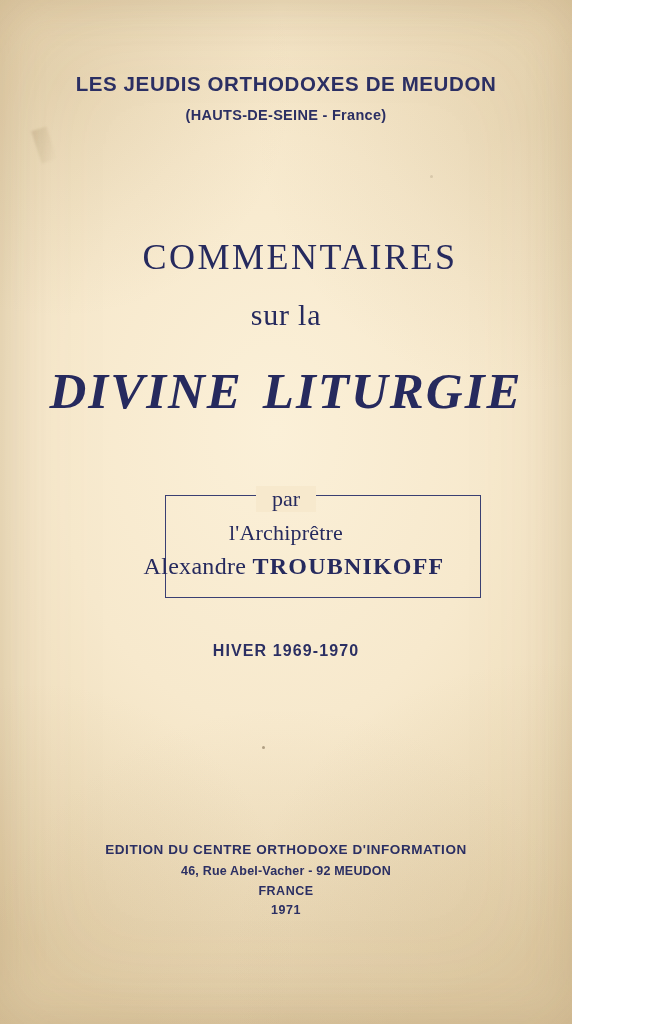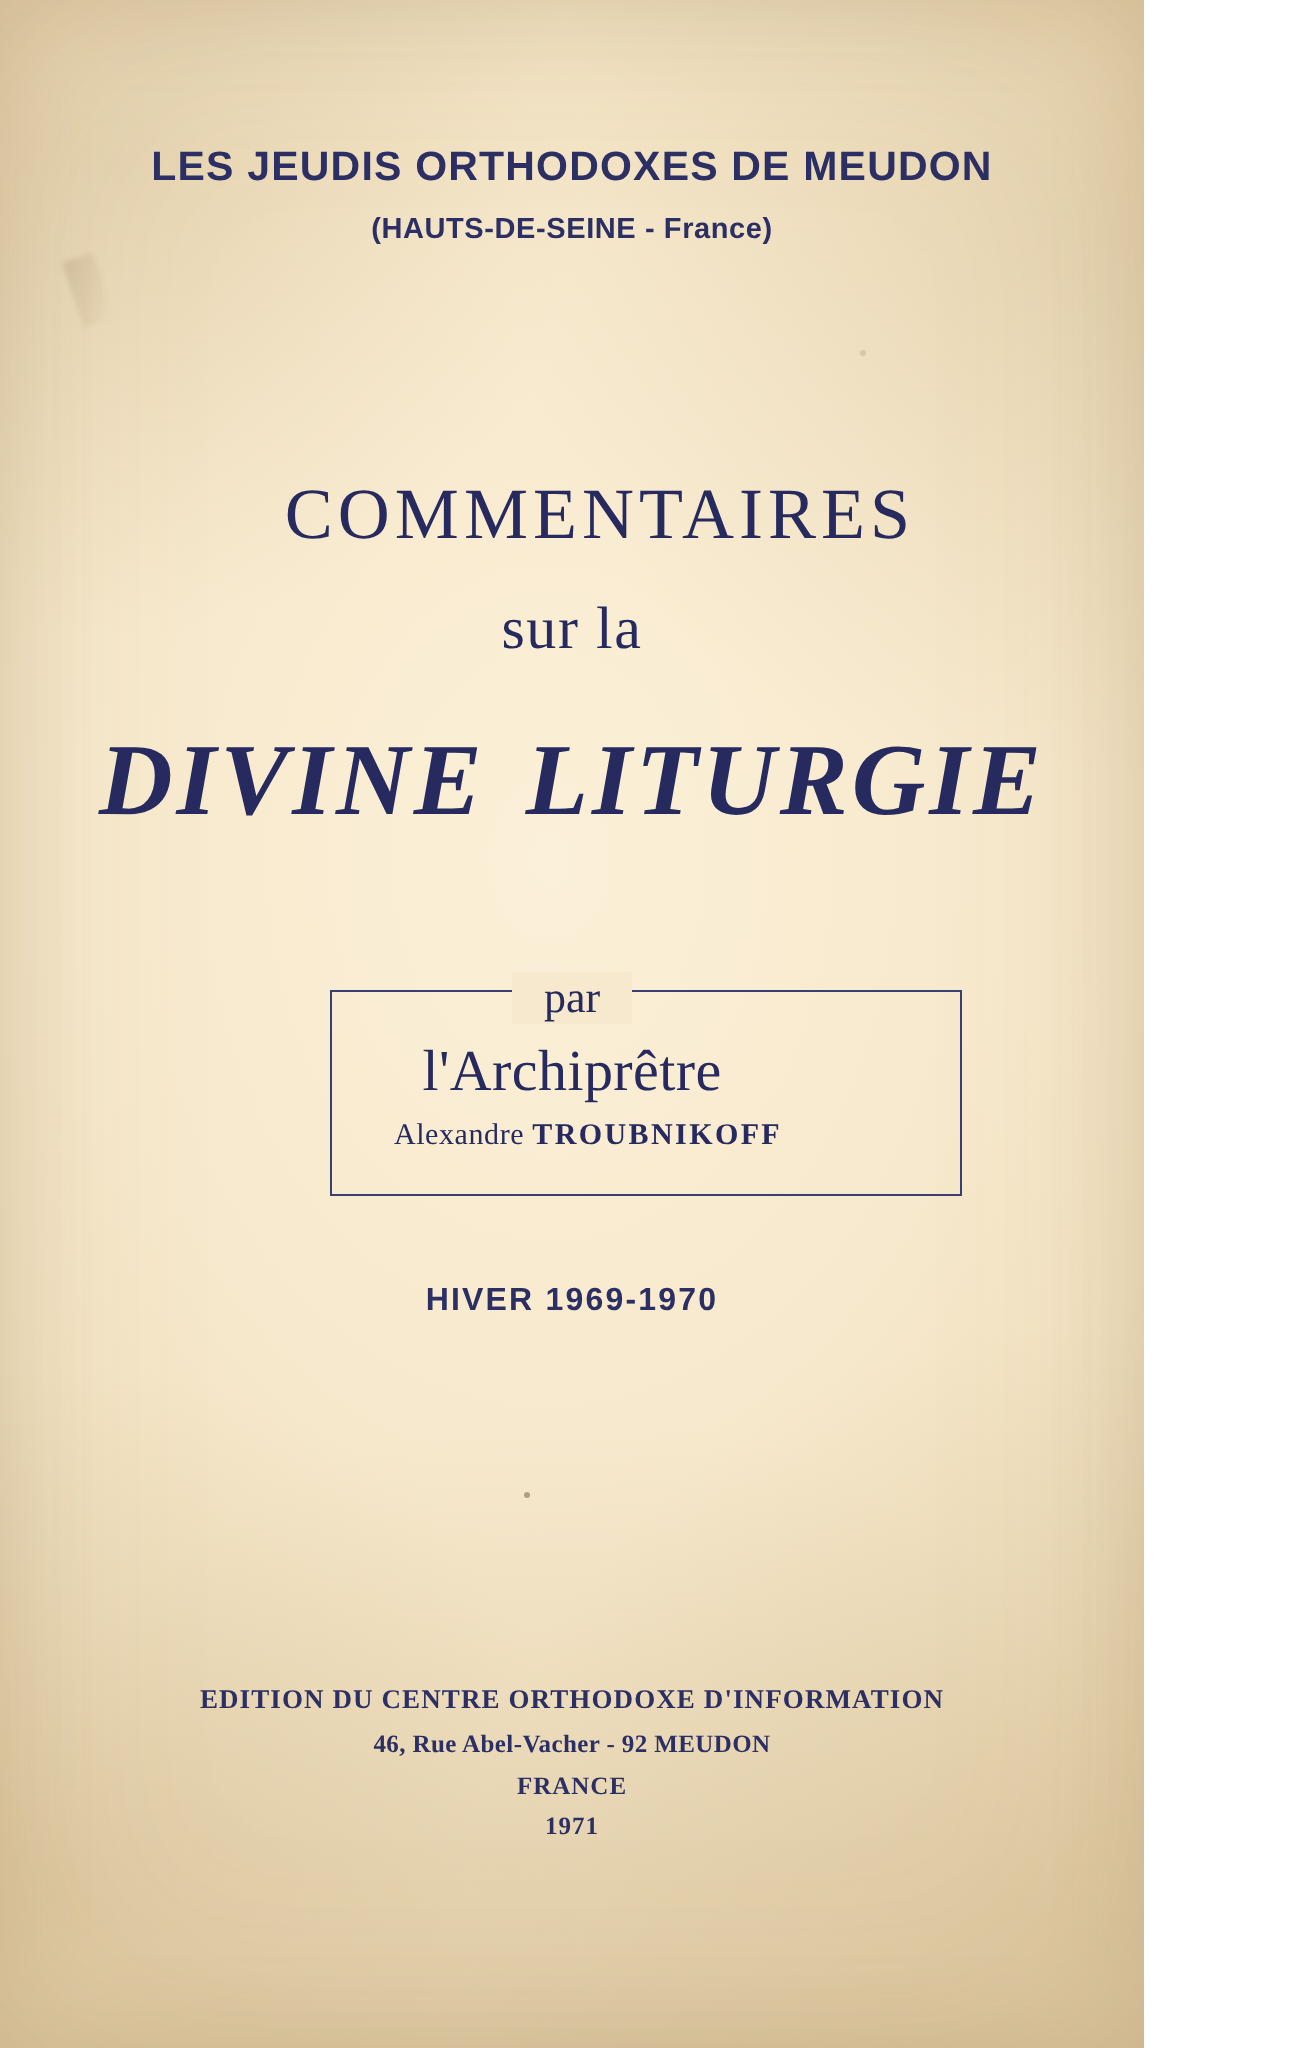--- a/index.html
+++ b/index.html
@@ -149,26 +149,26 @@
   .author-lines {
     position: absolute;
     top: 520px;
     left: 0;
     right: 0;
     text-align: center;
     font-family: "Liberation Serif", serif;
     color: #262a5e;
   }
   .author-role {
-    font-size: 29px;
+    font-size: 22px;
     letter-spacing: 0.2px;
   }
   .author-name {
     margin-top: 7px;
-    font-size: 15px;
+    font-size: 24px;
     letter-spacing: 0.3px;
     padding-left: 16px;
   }
   .author-name .surname {
     font-weight: bold;
     letter-spacing: 1.2px;
   }
 
   
   .season {
@@ -184,21 +184,21 @@
     color: #2b2f63;
   }
 
   
   .footer {
     position: absolute;
     top: 842px;
     left: 0;
     right: 0;
     text-align: center;
-    font-family: Liberation Serif, serif;
+    font-family: Liberation Sans, sans-serif;
     color: #2b2f63;
   }
   .footer .pub-name {
     font-weight: bold;
     font-size: 13.5px;
     letter-spacing: 0.55px;
   }
   .footer .pub-addr {
     margin-top: 7px;
     font-weight: bold;

